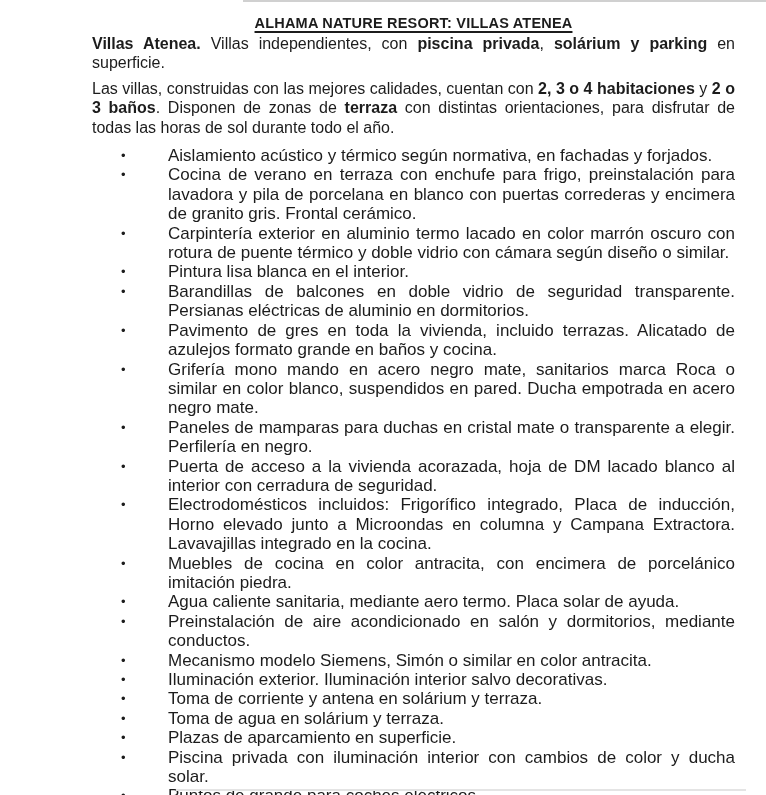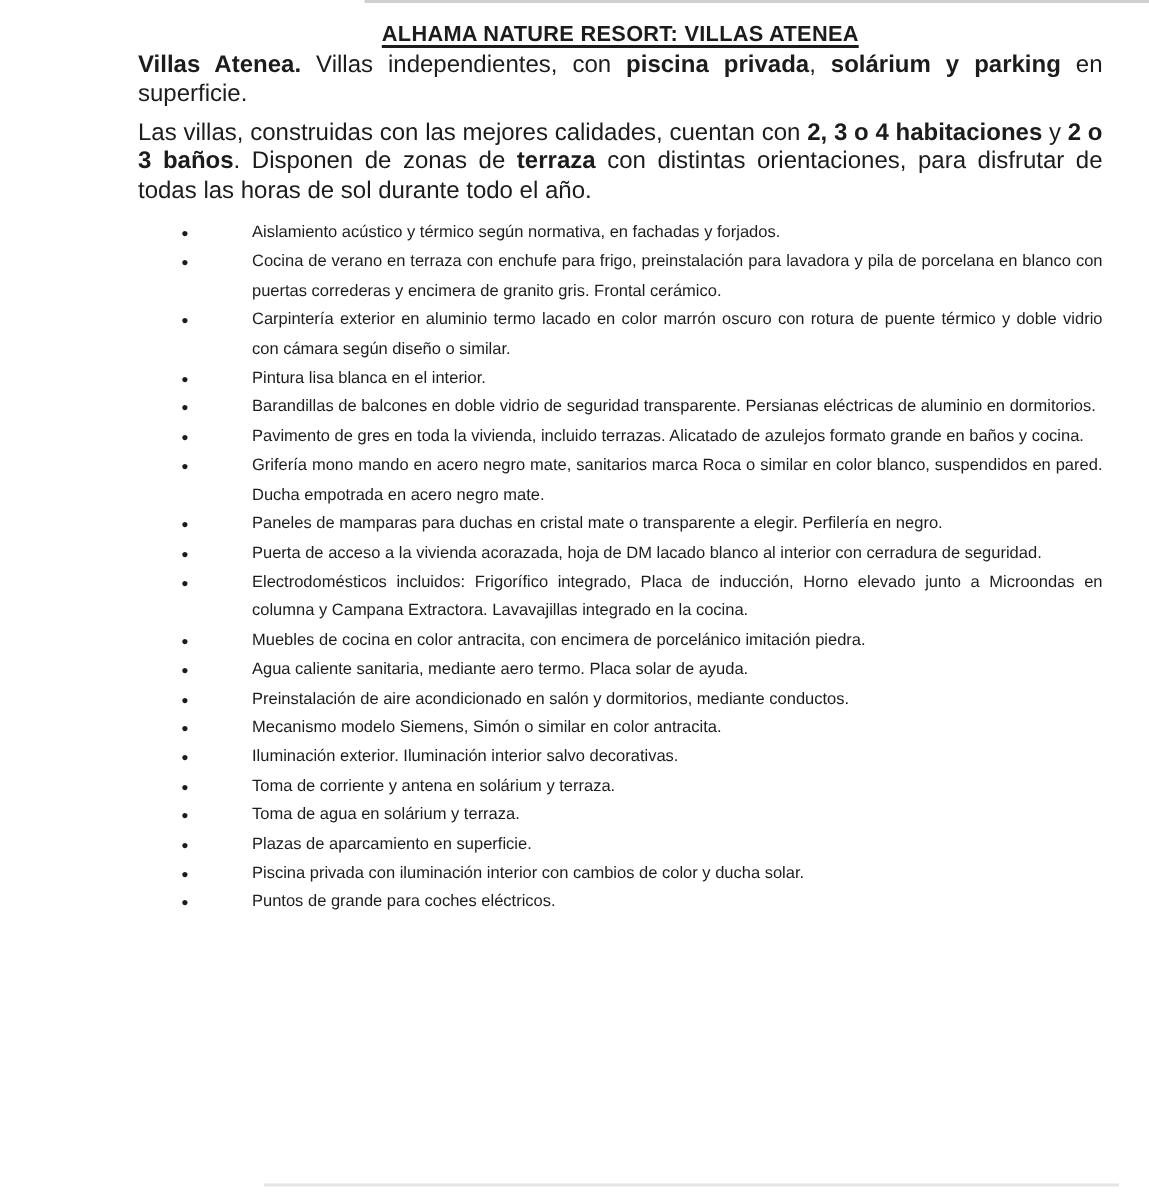--- a/index.html
+++ b/index.html
@@ -40,21 +40,21 @@
   p.intro.p1 { margin-bottom: 6px; }
   p.intro.p2 { margin-bottom: 9px; }
   ul.features {
     margin: 0;
     padding: 0;
     list-style: none;
   }
   ul.features li {
     position: relative;
     padding-left: 76px;   
-    font-size: 11px;
+    font-size: 17px;
     line-height: 19.4px;
     text-align: justify;
   }
   ul.features li::before {
     content: "\2022";
     position: absolute;
     left: 29px;           
     top: 0;
     font-size: 13px;
   }

